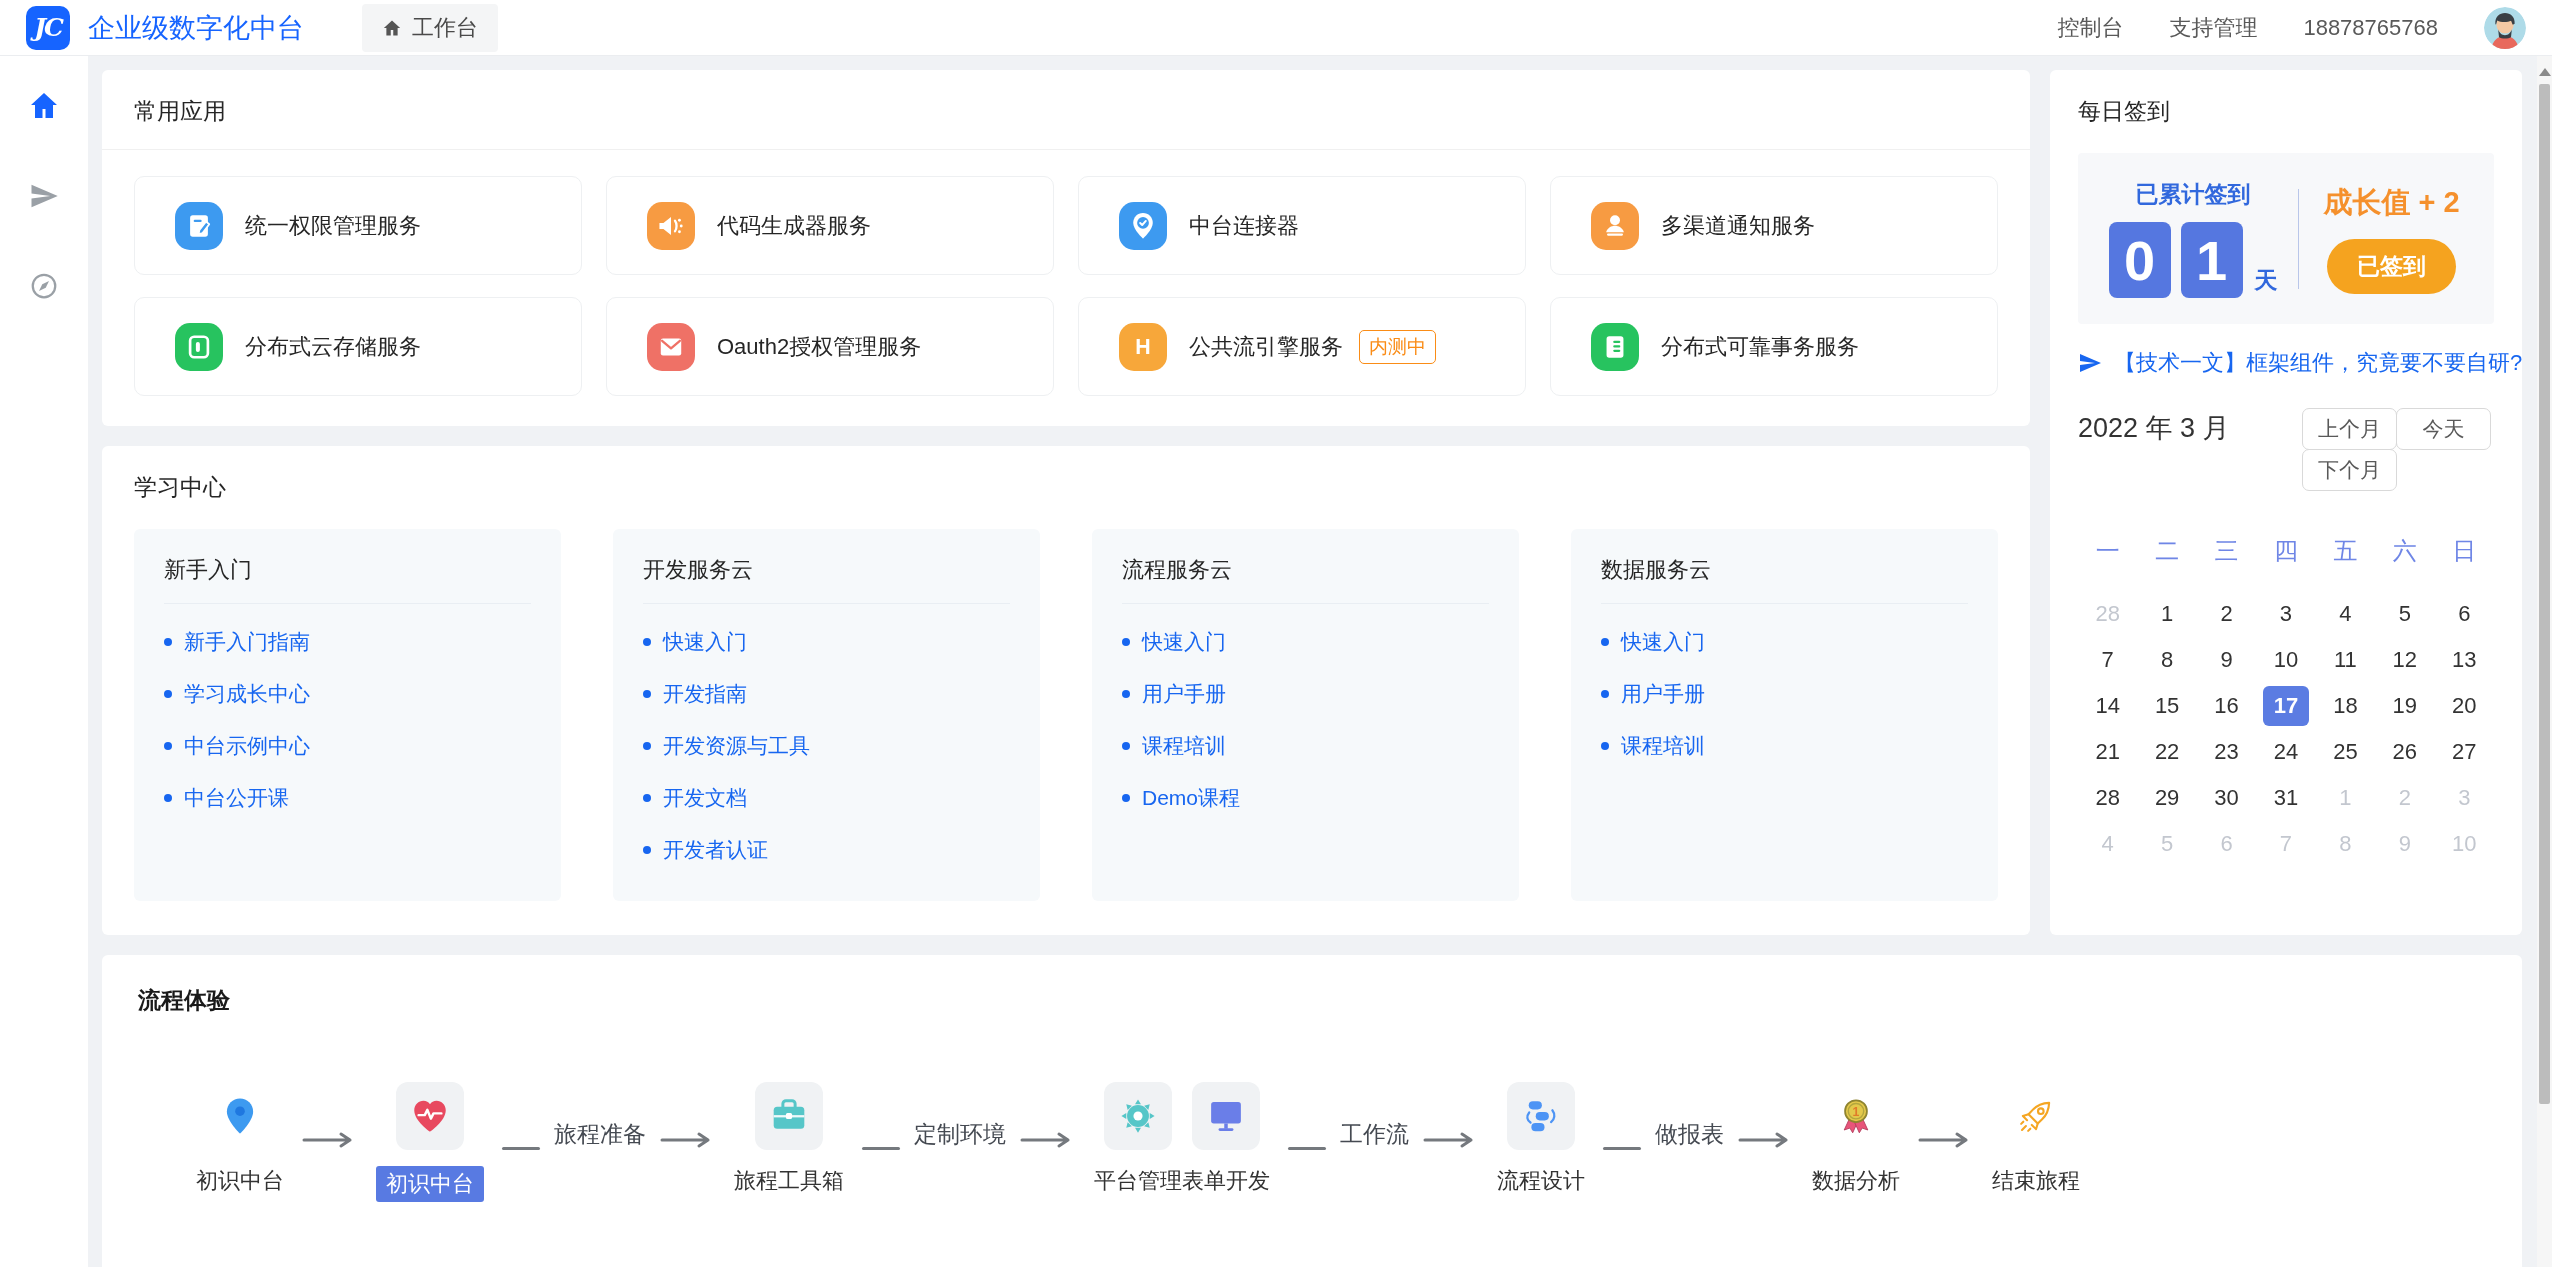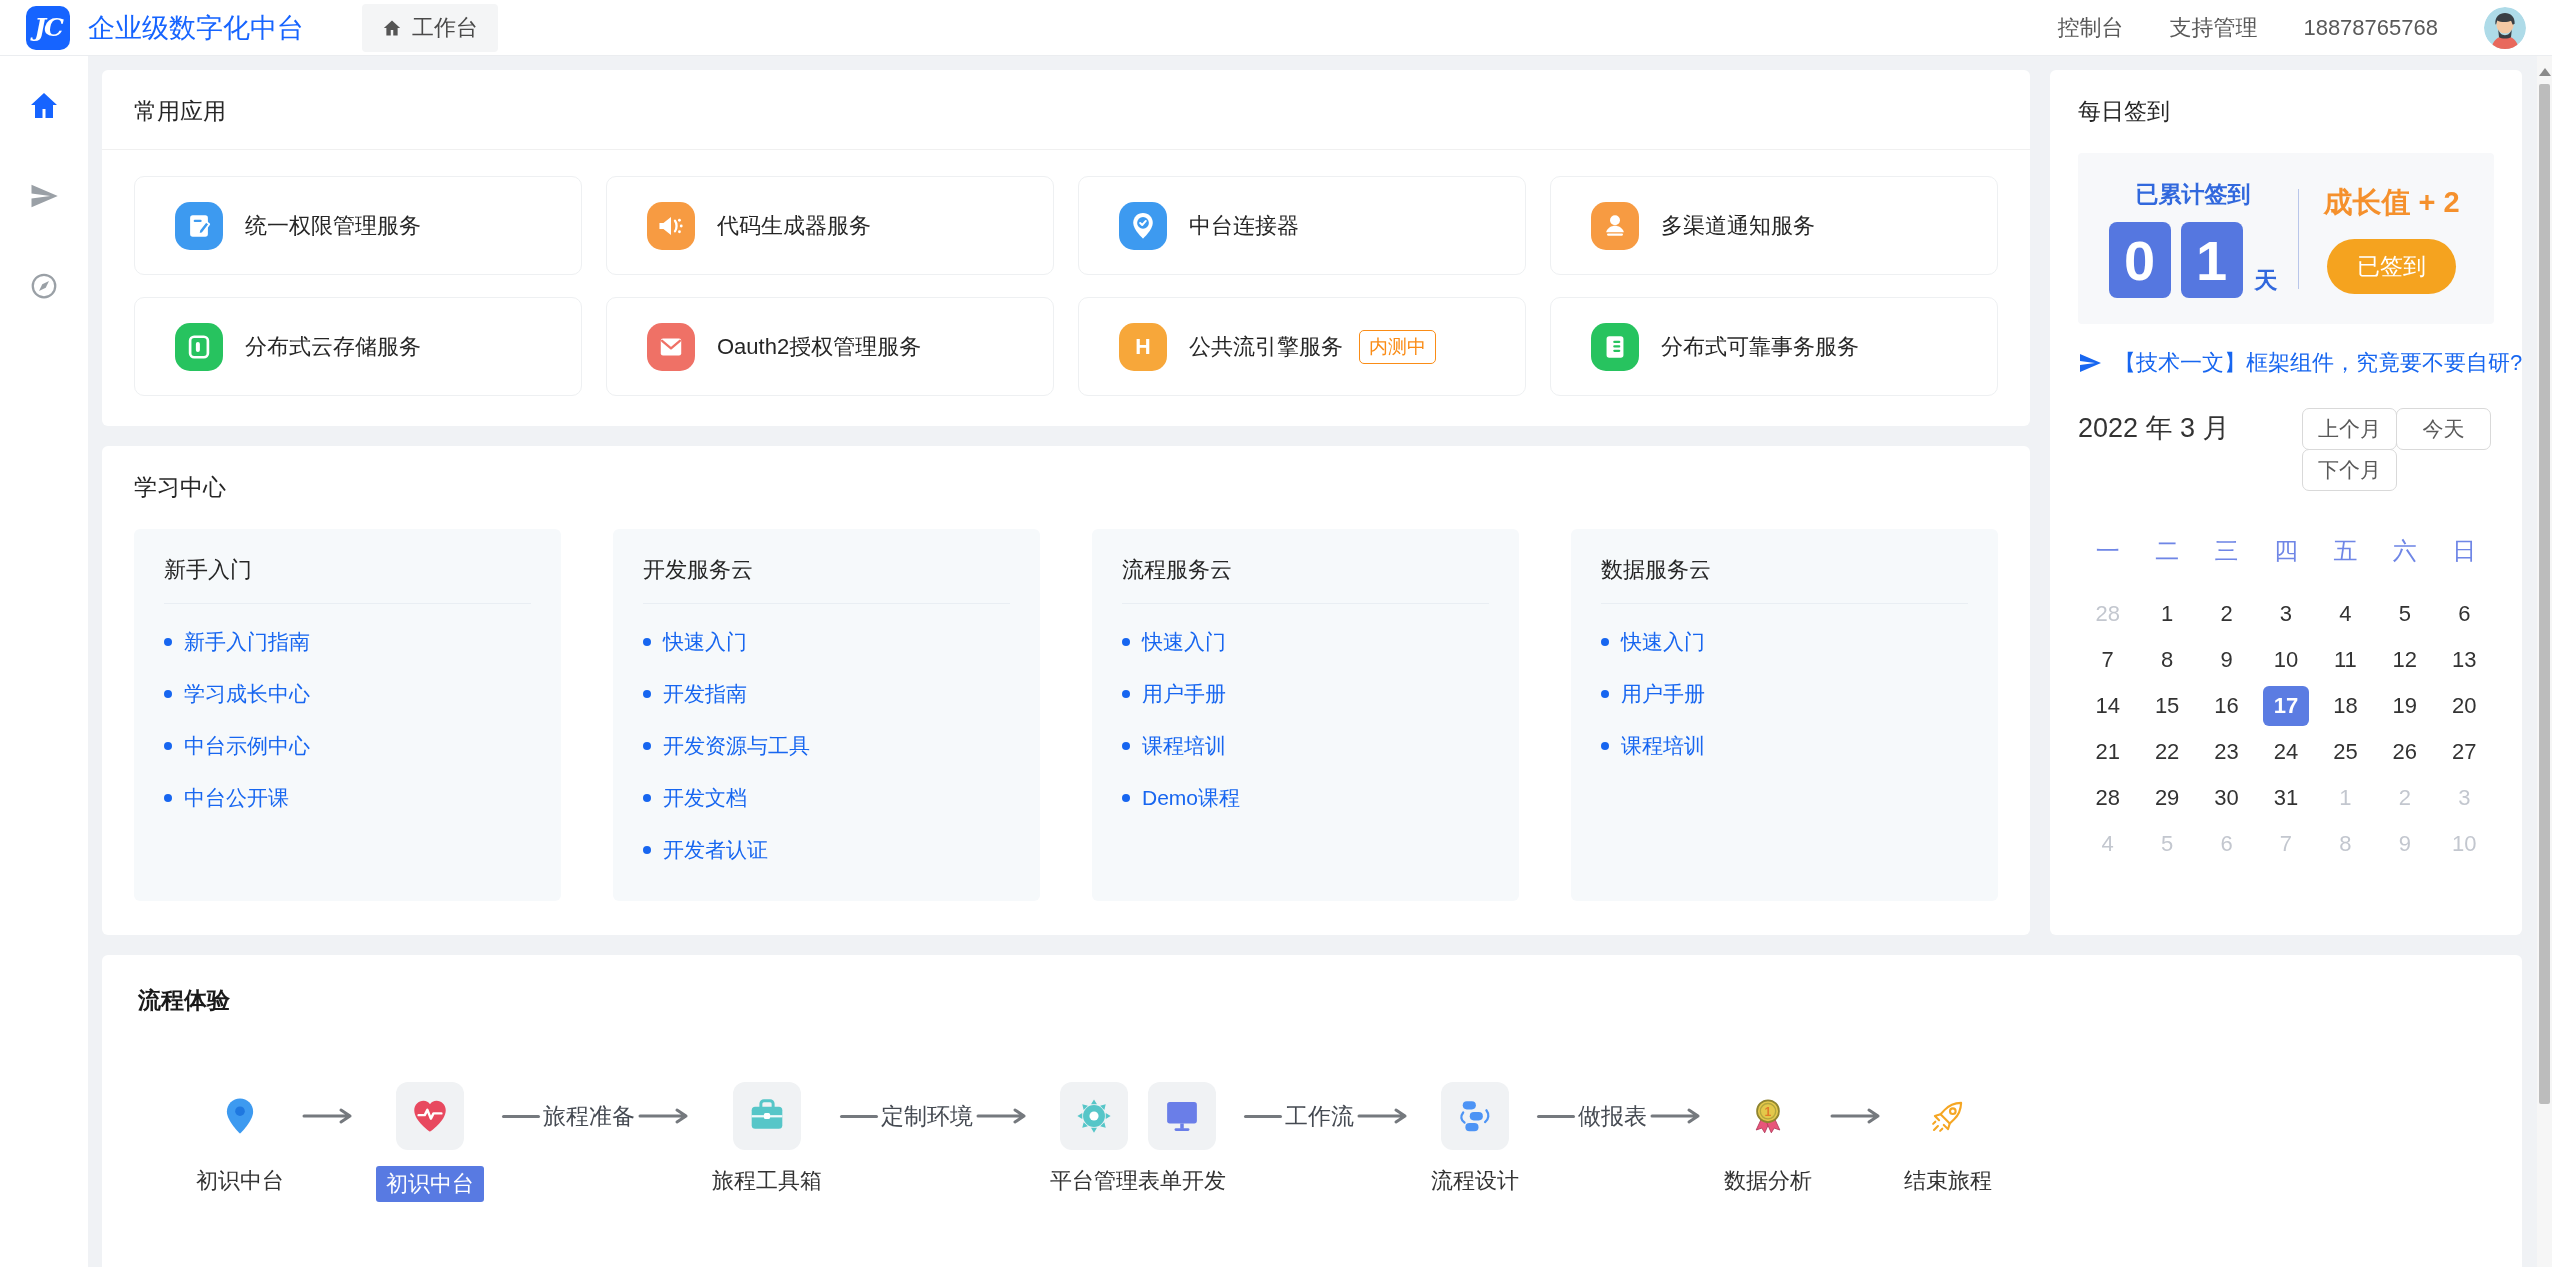--- a/index.html
+++ b/index.html
@@ -55,21 +55,21 @@
   .signin-box{margin-top:26px;background:#f7f8fa;border-radius:4px;padding:26px 18px;display:flex;align-items:center;}
   .signin-left{flex:1.15;display:flex;flex-direction:column;align-items:center;}
   .acc-label{color:#3168dd;font-size:23px;font-weight:bold;}
   .digits-row{display:flex;align-items:flex-end;gap:10px;margin-top:12px;}
   .digit-box{width:62px;height:76px;background:#5577e0;border-radius:8px;color:#fff;font-size:56px;font-weight:bold;
     display:flex;align-items:center;justify-content:center;}
   .days-unit{color:#3168dd;font-size:23px;font-weight:bold;margin-left:2px;padding-bottom:2px;}
   .signin-vline{width:1px;background:#b9c6ea;height:100px;margin:0 8px;}
   .signin-right{flex:1;display:flex;flex-direction:column;align-items:center;gap:16px;}
   .growth-label{color:#f5902c;font-size:29px;font-weight:bold;}
-  .signed-btn{background:#f5a31f;border:none;color:#fff;font-size:23px;font-weight:normal;border-radius:999px;padding:12px 30px;cursor:pointer;}
+  .signed-btn{background:#f5a31f;border:none;color:#fff;font-size:23px;font-weight:bold;border-radius:999px;padding:12px 30px;cursor:pointer;}
 
   .announce-row{display:flex;align-items:center;gap:12px;margin-top:24px;cursor:pointer;}
   .announce-text{color:#1766f0;font-size:22px;font-weight:500;white-space:nowrap;}
 
   
   .cal-head{display:flex;margin-top:30px;}
   .cal-month{width:176px;font-size:27px;color:#333;line-height:1.5;}
   .cal-buttons{margin-left:auto;display:flex;flex-wrap:wrap;width:192px;}
   .cal-btn{width:95px;height:42px;background:#fff;border:1px solid #d9d9d9;color:#595959;font-size:21px;cursor:pointer;border-radius:7px;}
   .cal-btn:nth-child(2){margin-left:-1px;}
@@ -85,21 +85,21 @@
   
   .flow-card{margin-top:20px;padding:30px 36px;min-height:364px;}
   .flow-head{font-size:23px;font-weight:bold;color:#1a1a1a;}
   .flow-row{display:flex;align-items:flex-start;margin-top:66px;padding-left:58px;}
   .flow-step{display:flex;flex-direction:column;align-items:center;cursor:pointer;}
   .flow-iconwrap{height:68px;display:flex;align-items:center;justify-content:center;}
   .flow-iconwrap.boxed{width:68px;background:#f0f2f4;border-radius:12px;}
   .flow-iconwrap svg{width:42px;height:42px;}
   .flow-label{margin-top:16px;font-size:22px;color:#333;white-space:nowrap;}
   .flow-label.hl{background:#587ae2;color:#fff;padding:3px 10px;border-radius:3px;}
-  .flow-conn{height:68px;display:flex;align-items:center;gap:3px;color:#454a52;font-size:23px;margin:0 18px;white-space:nowrap;}
+  .flow-conn{height:68px;display:flex;align-items:flex-end;gap:14px;color:#454a52;font-size:23px;margin:0 18px;white-space:nowrap;}
   .conn-dash{width:38px;height:3px;background:#75797e;border-radius:2px;}
 
   
   .scrollbar{position:absolute;top:56px;right:0;width:15px;height:1211px;background:#f6f6f6;}
   .sb-arrow{width:0;height:0;border-left:6px solid transparent;border-right:6px solid transparent;border-bottom:8px solid #8a8a8a;margin:12px auto 8px;}
   .sb-thumb{width:11px;margin:0 auto;height:1020px;background:#bcbcbc;border-radius:2px;cursor:pointer;}
 </style>
 </head>
 <body>
 

